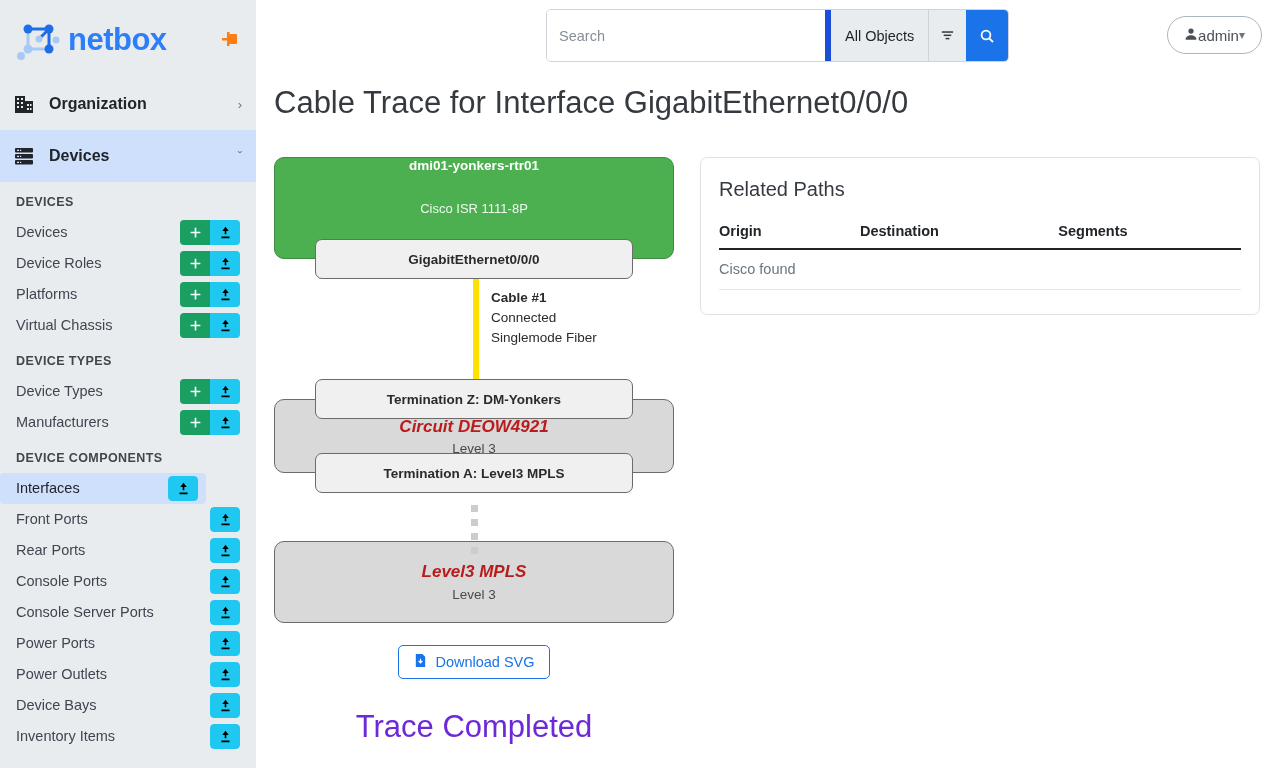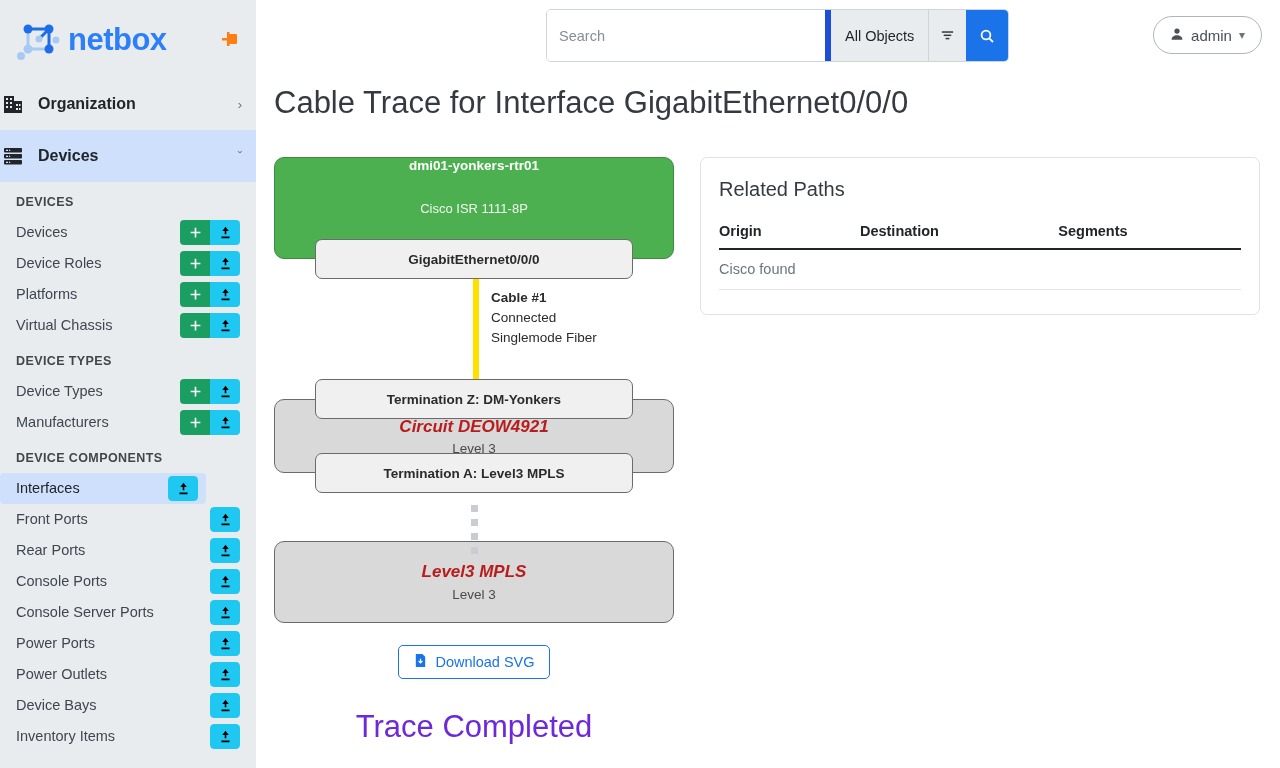--- a/index.html
+++ b/index.html
@@ -24,21 +24,21 @@
     display: flex; align-items: center;
     padding: 0 14px 0 16px;
   }
   .brand-logo { display: flex; align-items: center; gap: 6px; }
   .logo-mark { width: 46px; height: 46px; }
   .logo-word { font-size: 31px; font-weight: 700; color: #2d7ff9; letter-spacing: -0.5px; line-height: 1; }
   .pin-icon { margin-left: auto; width: 22px; height: 22px; }
 
   .nav-group {
     display: flex; align-items: center;
-    height: 52px; padding: 0 14px 0 1px;
+    height: 52px; padding: 0 14px 0 12px;
     cursor: pointer;
   }
   .nav-group.active { background: #cfe0fd; }
   .nav-group .g-icon { width: 24px; height: 24px; flex: 0 0 24px; margin-right: 13px; }
   .nav-group .g-label { font-size: 16px; font-weight: 700; color: #212529; }
   .nav-group .g-caret { margin-left: auto; color: #6c757d; font-size: 13px; line-height: 1; }
 
   .section-head {
     font-size: 12.5px; font-weight: 700; color: #41464b;
     letter-spacing: 0.4px;
@@ -92,21 +92,21 @@
   .filter-btn {
     display: flex; align-items: center; justify-content: center;
     width: 38px; background: #e9ecef; border-left: 1px solid #ced4da; cursor: pointer;
   }
   .search-btn {
     display: flex; align-items: center; justify-content: center;
     width: 42px; background: #1a73e8; cursor: pointer;
   }
   .user-btn {
     margin-left: auto;
-    display: flex; align-items: center; gap: 7px;
+    display: flex; align-items: center; 
     height: 38px; padding: 0 16px;
     border: 1px solid #adb5bd; border-radius: 19px;
     font-size: 15px; color: #495057; cursor: pointer; background: #fff;
   }
 
   .page-title {
     font-size: 31px; font-weight: 400; color: #343a40;
     padding: 14px 0 0 18px; line-height: 1.2;
   }
 

